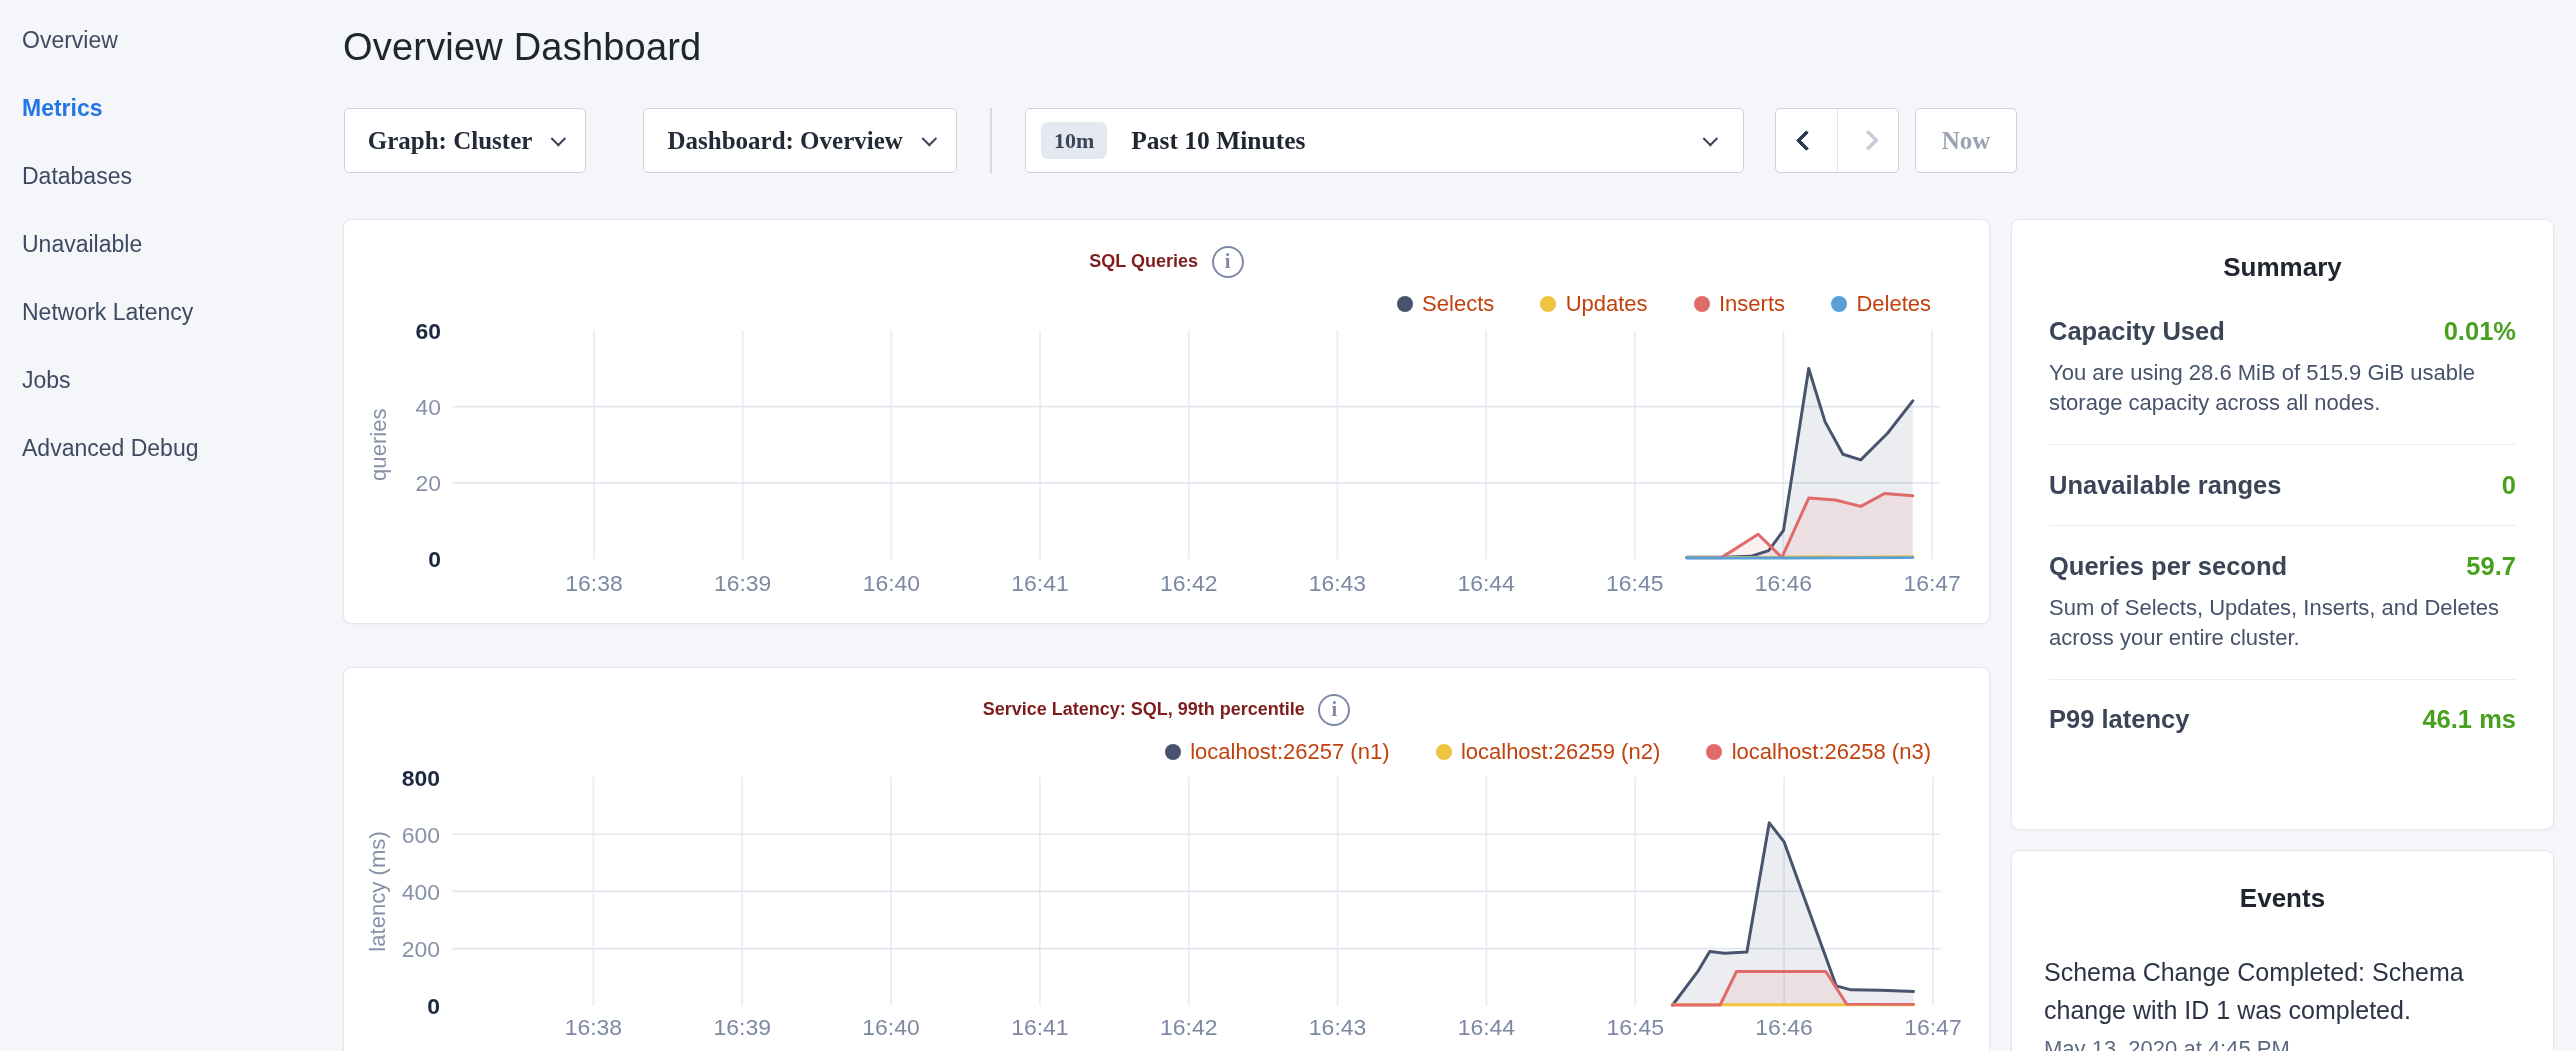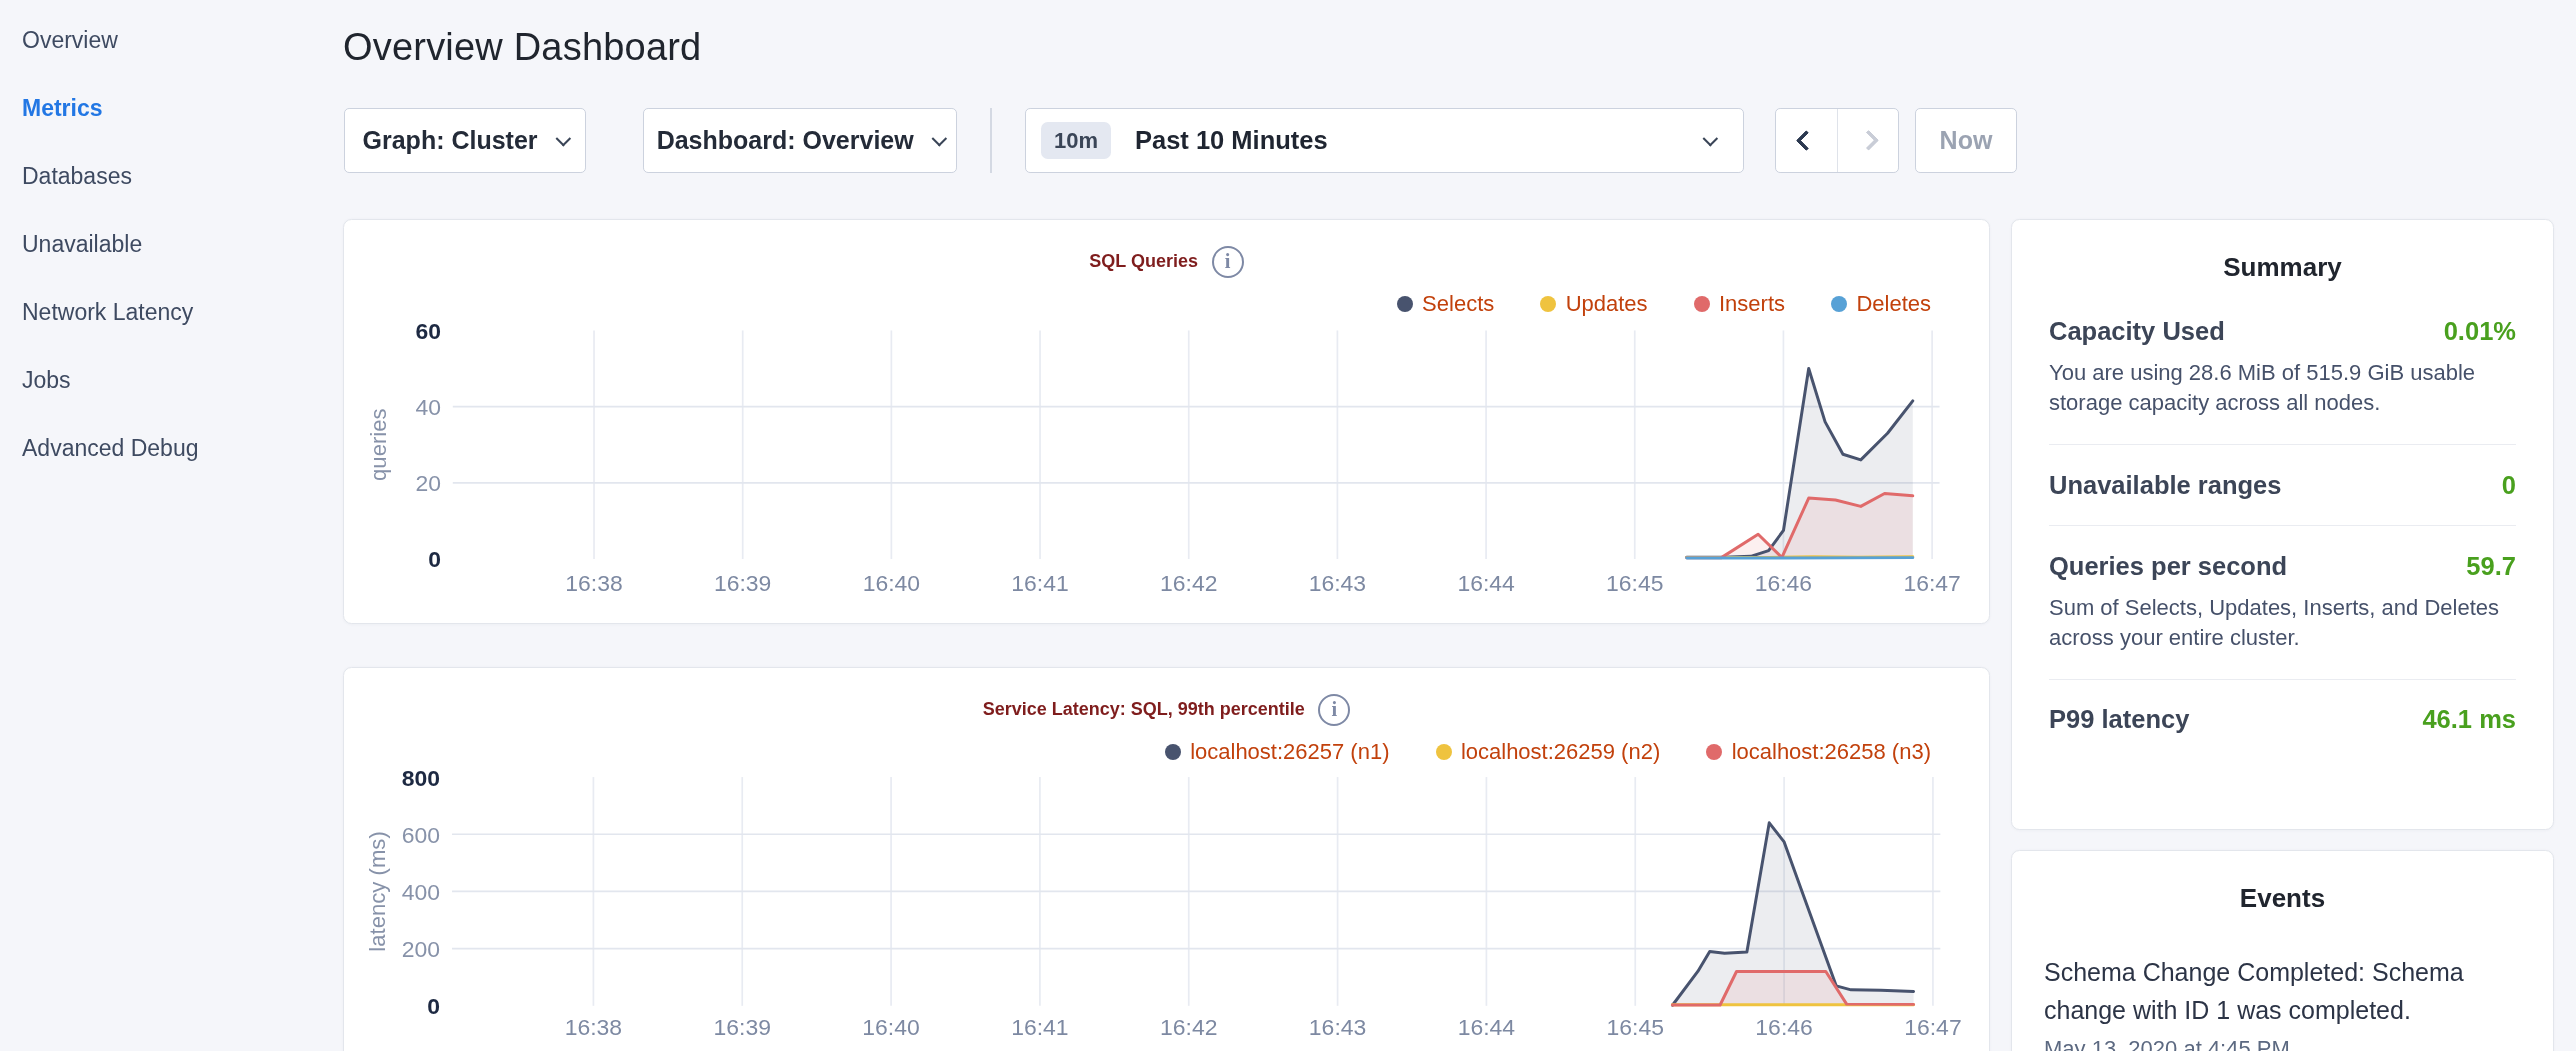--- a/index.html
+++ b/index.html
@@ -10,21 +10,21 @@
     font-family:"Liberation Sans","DejaVu Sans",sans-serif;
     color:#3c4557;
   }
   
   .sidebar { position:absolute; left:0; top:0; width:340px; height:1051px; padding:6.8px 0 0 22px; }
   .side-item { height:68px; display:flex; align-items:center; font-size:23px; color:#3e4a61; cursor:pointer; }
   .side-item.active { color:#2277e4; font-weight:700; }
   
   .page-title { position:absolute; left:343px; top:25.5px; font-size:38px; font-weight:500; color:#20252e; letter-spacing:0.2px; }
   
-  .controls { position:absolute; left:343px; top:108px; width:1701px; height:65px; }
+  .controls { position:absolute; left:343px; top:108px; width:1701px; height:65px;font-family:Liberation Serif, serif; }
   .ctrl { position:absolute; top:0; height:65px; background:#fff; border:1.7px solid #ccd2de; border-radius:5.1px;
           display:flex; align-items:center; justify-content:center; font-size:25px; font-weight:600; color:#242b38; cursor:pointer; }
   .dd-graph { left:0.9px; width:242px; }
   .dd-dash  { left:300px; width:314px; }
   .ctrl .cdown { margin-left:18.7px; }
   .cdown { width:11px; height:11px; border-right:2.6px solid #3a4557; border-bottom:2.6px solid #3a4557;
            transform:rotate(45deg) translateY(-2.6px); display:inline-block; }
   .vdivider { position:absolute; left:647px; top:0; width:1.7px; height:65px; background:#d4d9e3; }
   .time-dd { left:682px; width:719px; justify-content:flex-start; padding:0 29px 0 15.3px; }
   .time-badge { background:#e4e8f1; border-radius:6.8px; height:37px; padding:0 12.8px; display:flex; align-items:center;

